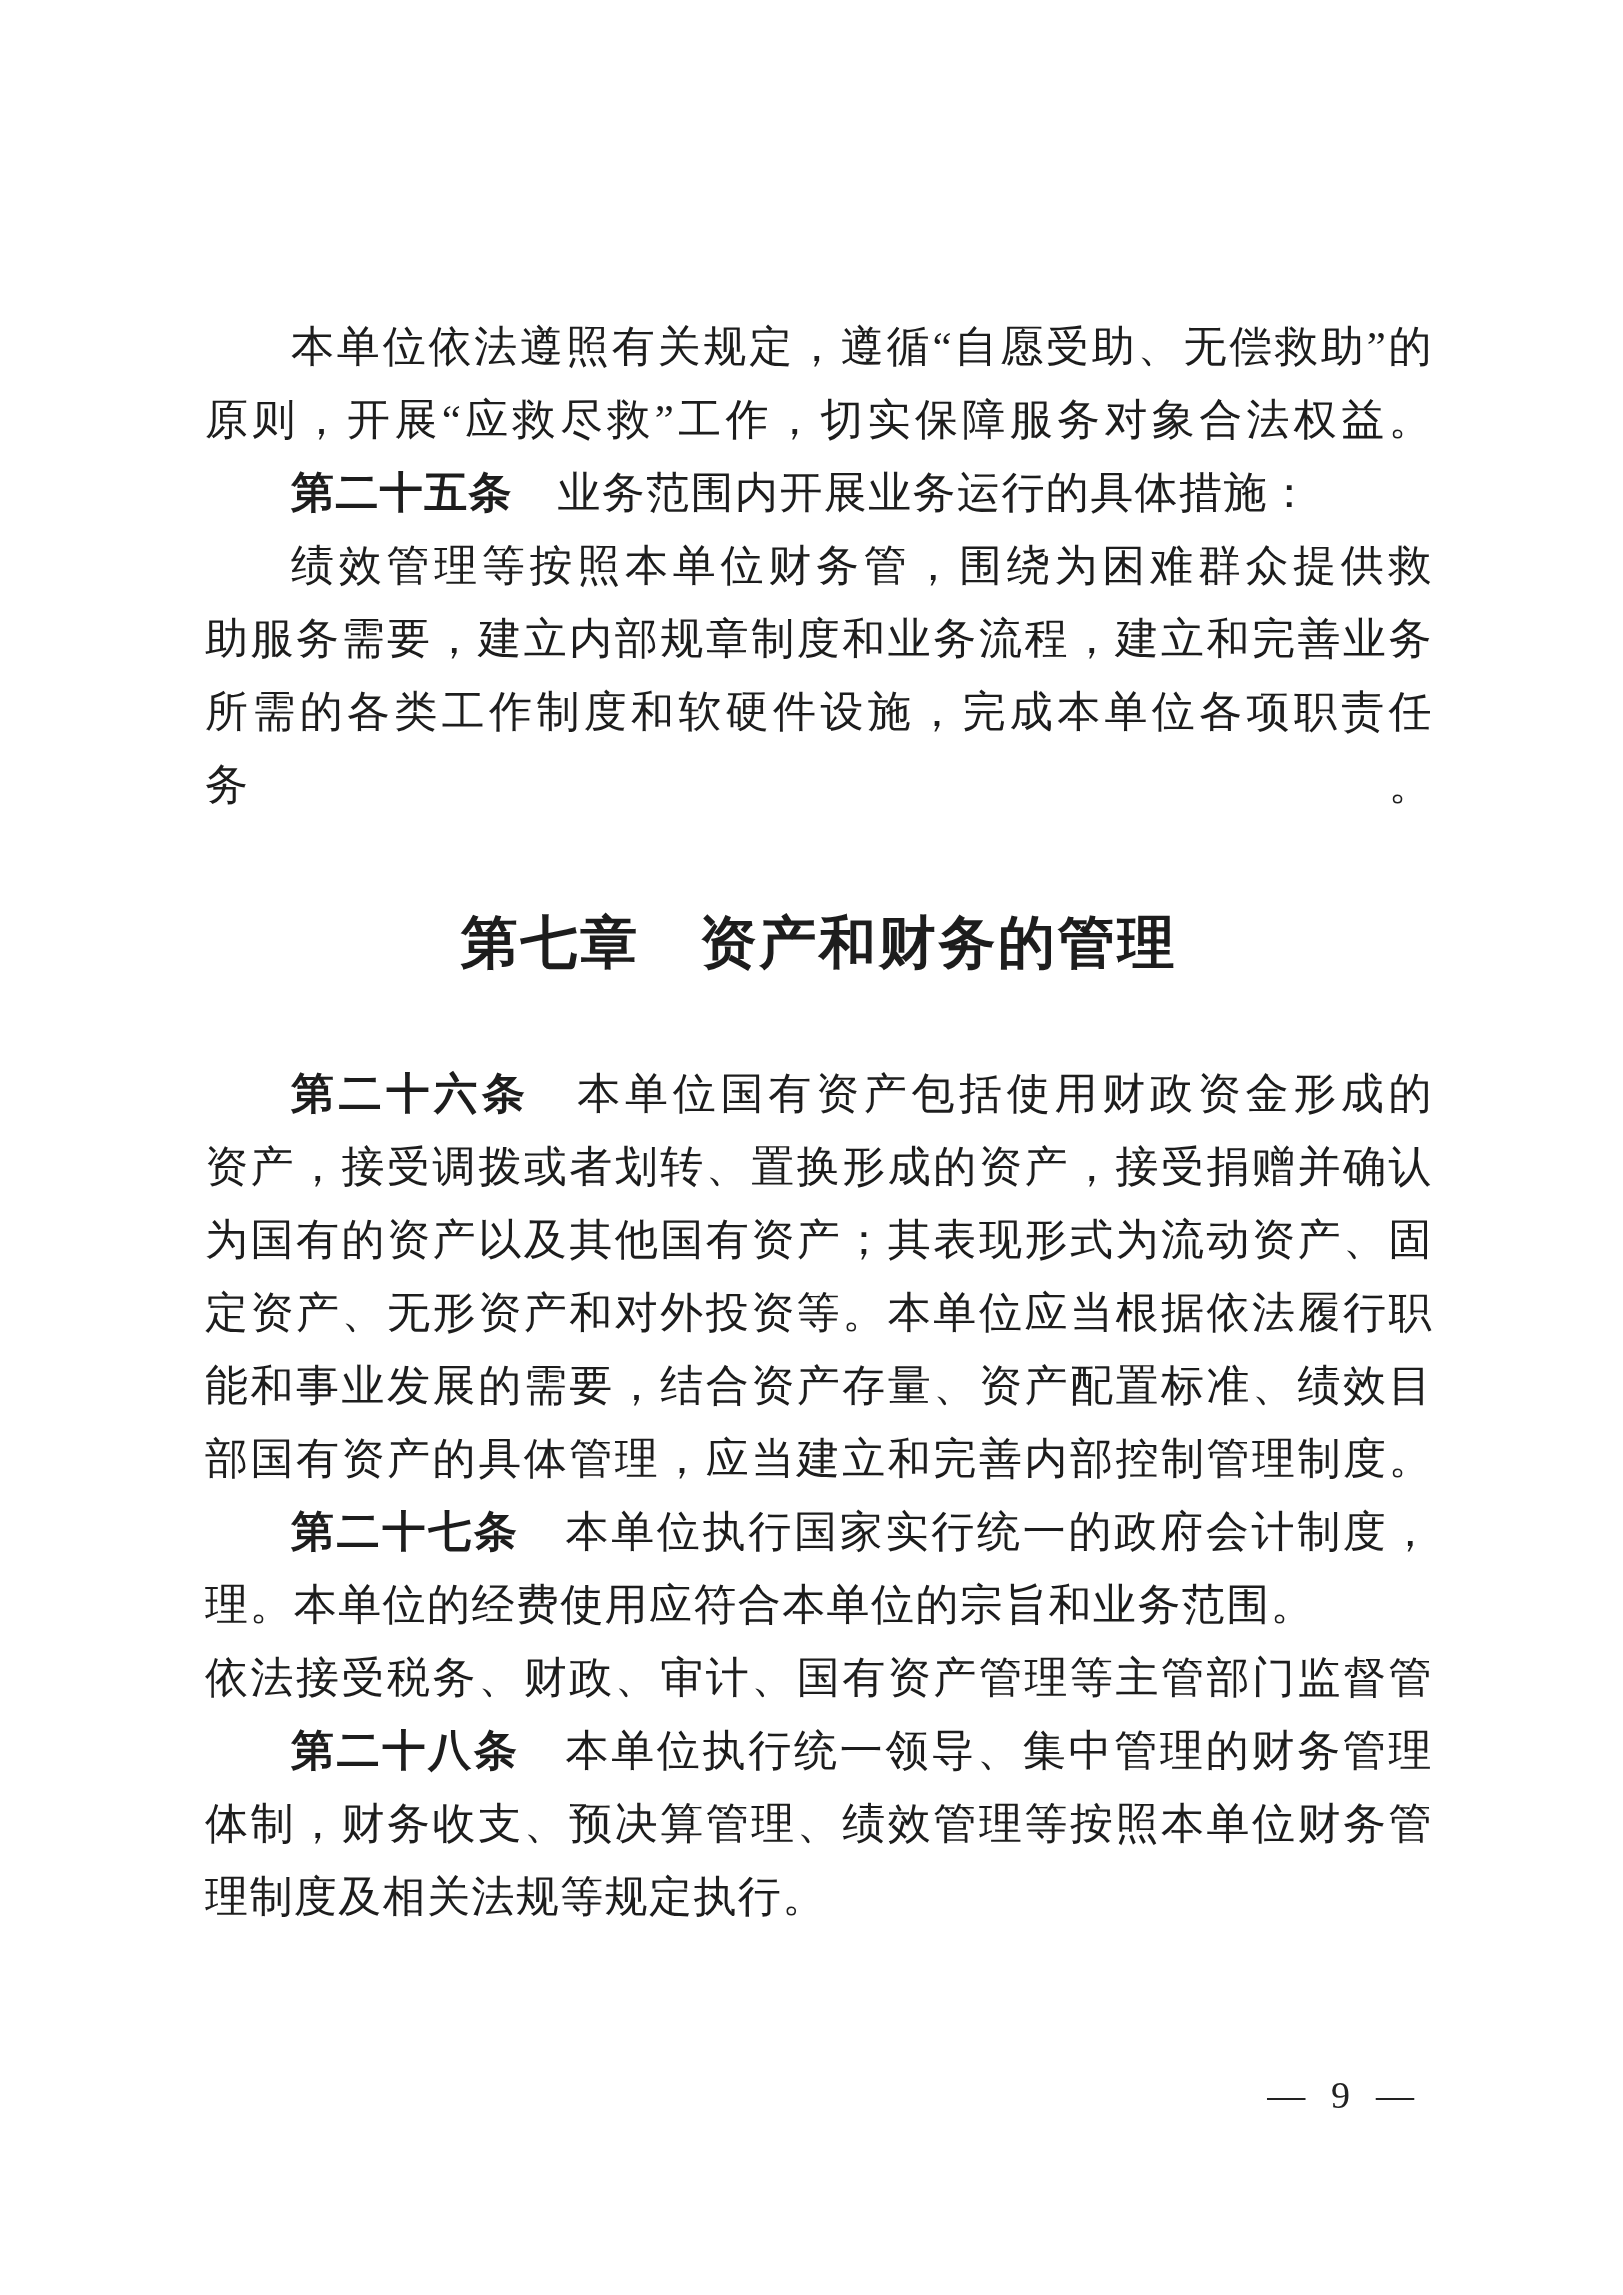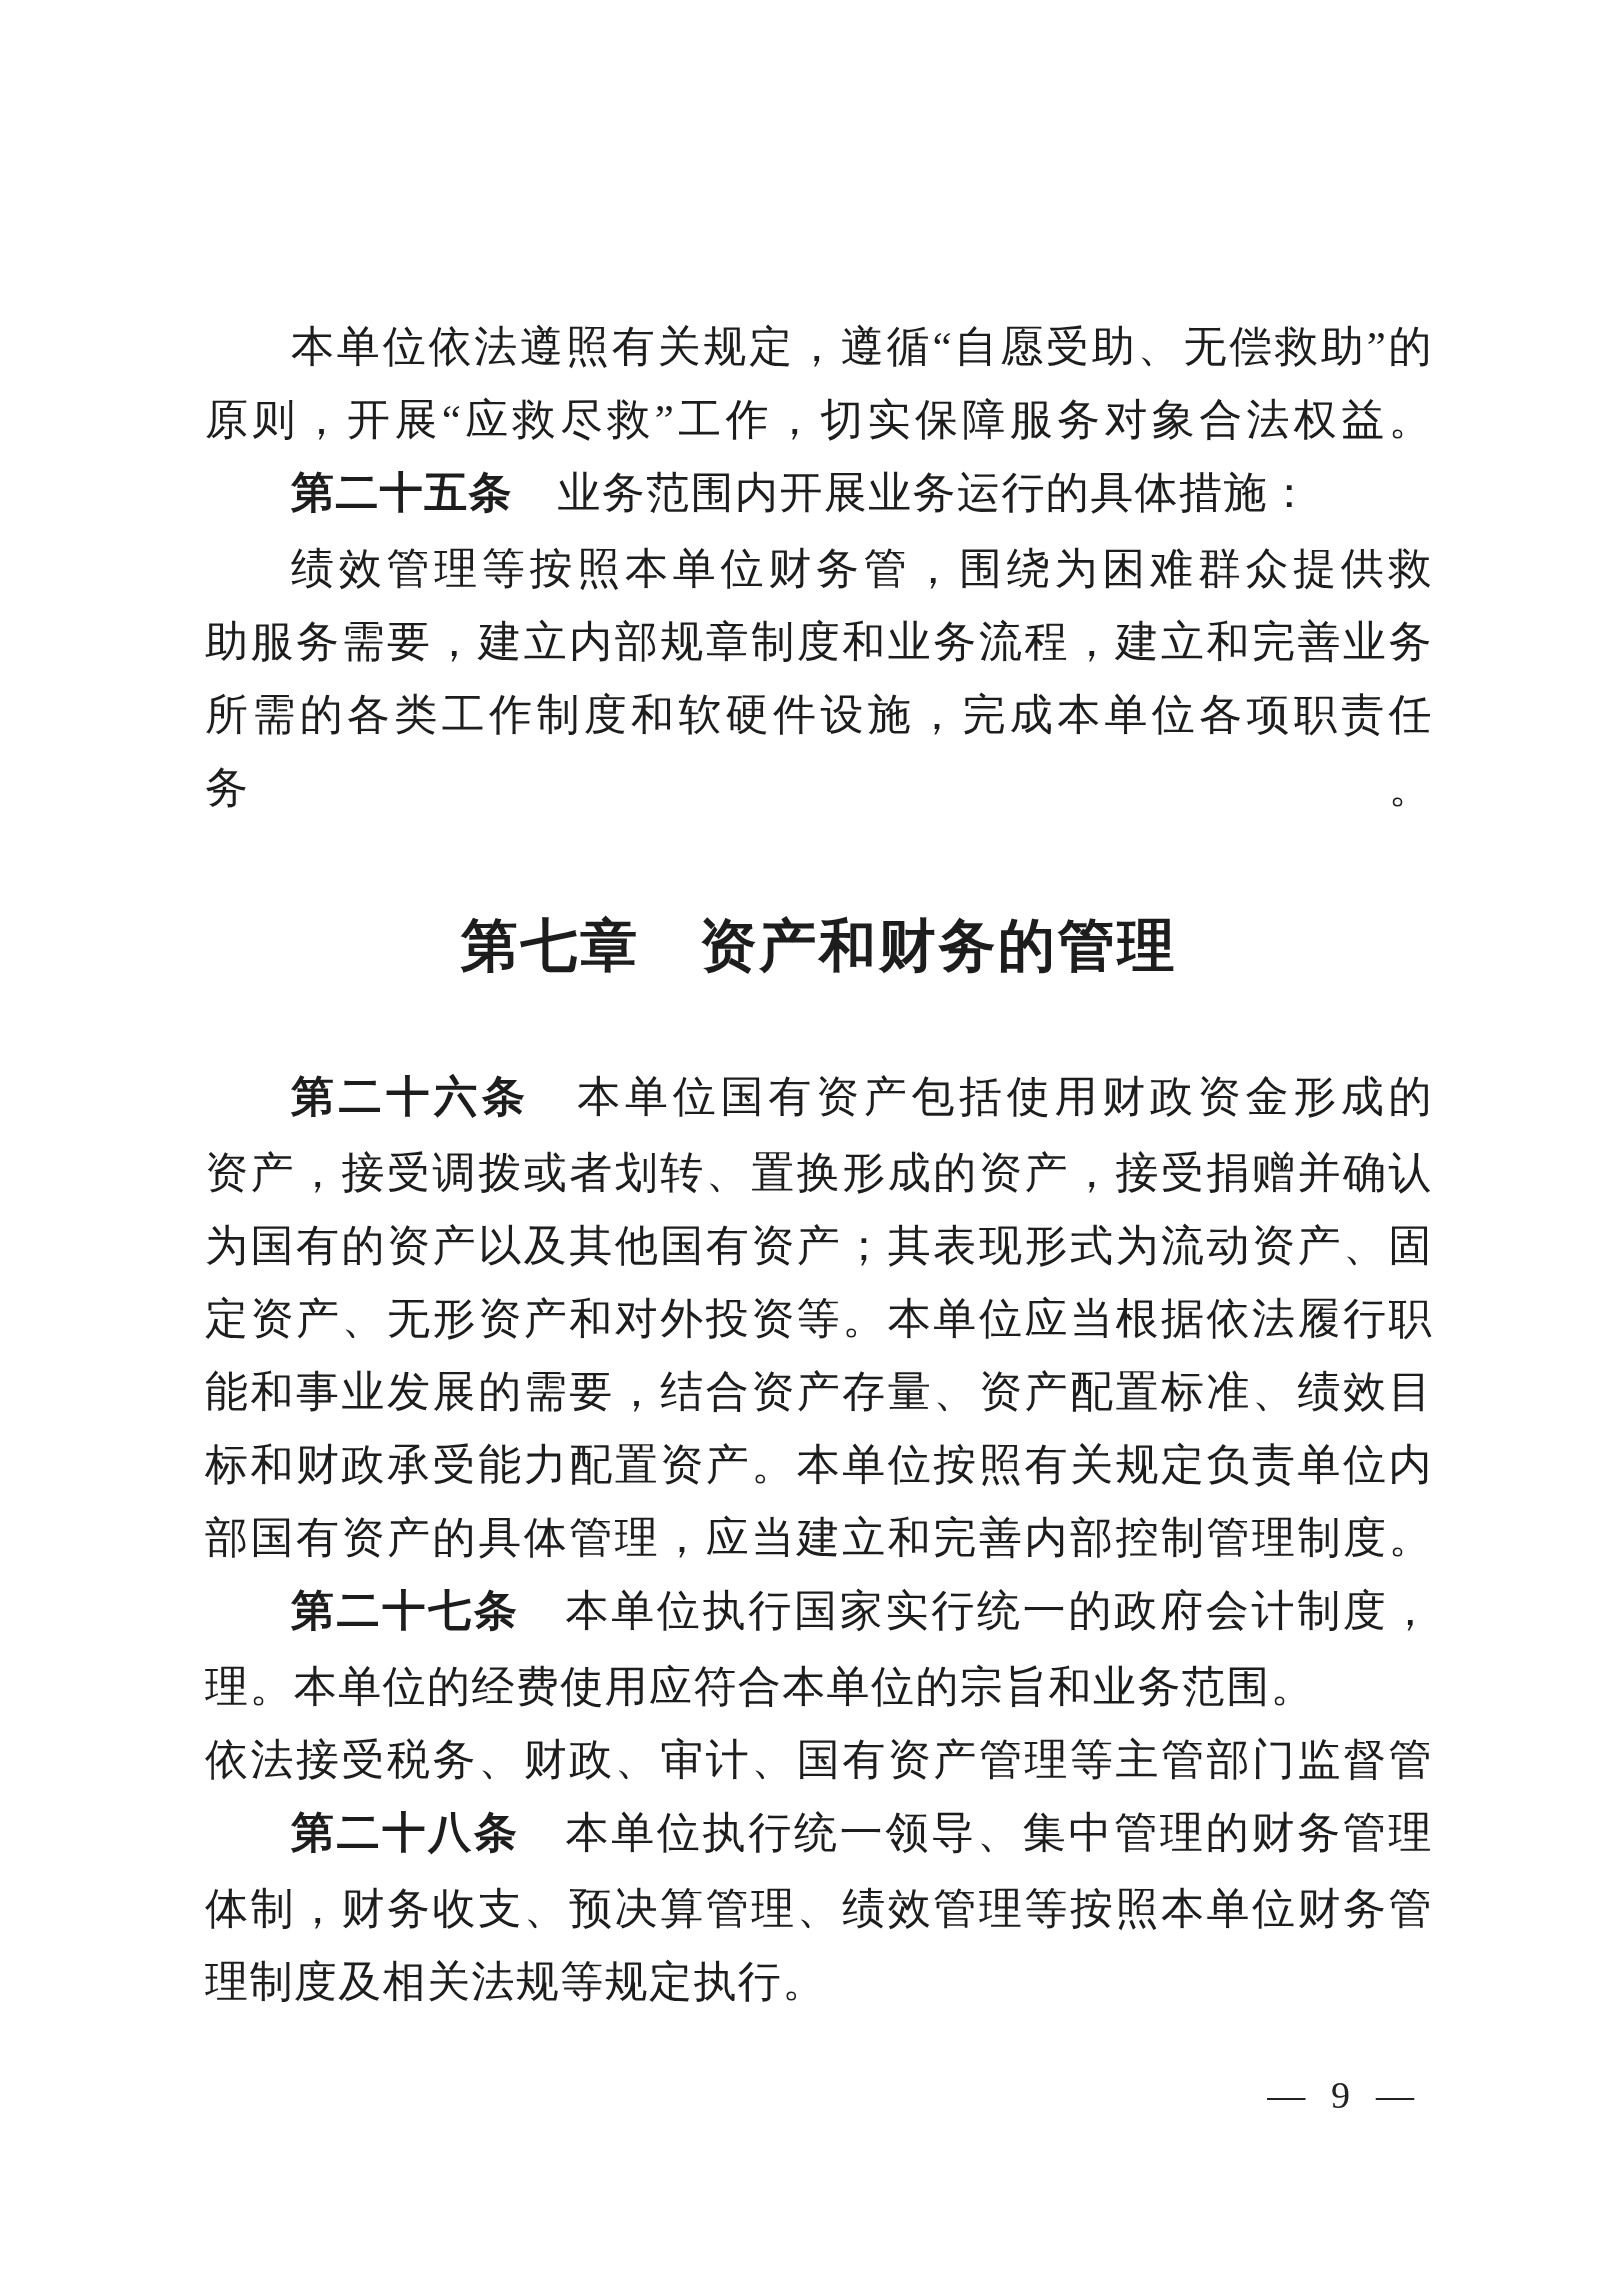--- a/index.html
+++ b/index.html
@@ -30,21 +30,21 @@
   }
   .line.justify{
     white-space:normal;
     text-align-last:justify;
   }
   .line.indent{
     text-indent:86px;
   }
   .bold-run{
     font-weight:700;
-    font-family:Liberation Mono, monospace;
+    font-family:Liberation Serif, serif;
   }
   .chapter{
     font-size:57px;
     line-height:73px;
     font-weight:700;
     font-family:"Liberation Sans","DejaVu Sans",sans-serif;
     text-align:center;
     text-align-last:center;
     margin:85px 0 78px 0;
     letter-spacing:2.7px;
@@ -77,21 +77,20 @@
         <div class="line justify"><span>助服务需要，建立内部规章制度和业务流程，建立和完善业务</span></div>
         <div class="line justify"><span>所需的各类工作制度和软硬件设施，完成本单位各项职责任务。</span></div>
       </div>
       <div class="chapter">第七章　资产和财务的管理</div>
       <div class="para">
         <div class="line indent justify"><span class="bold-run">第二十六条</span><span>　本单位国有资产包括使用财政资金形成的</span></div>
         <div class="line justify"><span>资产，接受调拨或者划转、置换形成的资产，接受捐赠并确认</span></div>
         <div class="line justify"><span>为国有的资产以及其他国有资产；其表现形式为流动资产、固</span></div>
         <div class="line justify"><span>定资产、无形资产和对外投资等。本单位应当根据依法履行职</span></div>
         <div class="line justify"><span>能和事业发展的需要，结合资产存量、资产配置标准、绩效目</span></div>
-        <div class="line justify"><span>标和财政承受能力配置资产。本单位按照有关规定负责单位内</span></div>
         <div class="line justify"><span>部国有资产的具体管理，应当建立和完善内部控制管理制度。</span></div>
       </div>
       <div class="para">
         <div class="line indent justify"><span class="bold-run">第二十七条</span><span>　本单位执行国家实行统一的政府会计制度，</span></div>
         <div class="line"><span>理。本单位的经费使用应符合本单位的宗旨和业务范围。</span></div>
         <div class="line justify"><span>依法接受税务、财政、审计、国有资产管理等主管部门监督管</span></div>
       </div>
       <div class="para">
         <div class="line indent justify"><span class="bold-run">第二十八条</span><span>　本单位执行统一领导、集中管理的财务管理</span></div>
         <div class="line justify"><span>体制，财务收支、预决算管理、绩效管理等按照本单位财务管</span></div>

